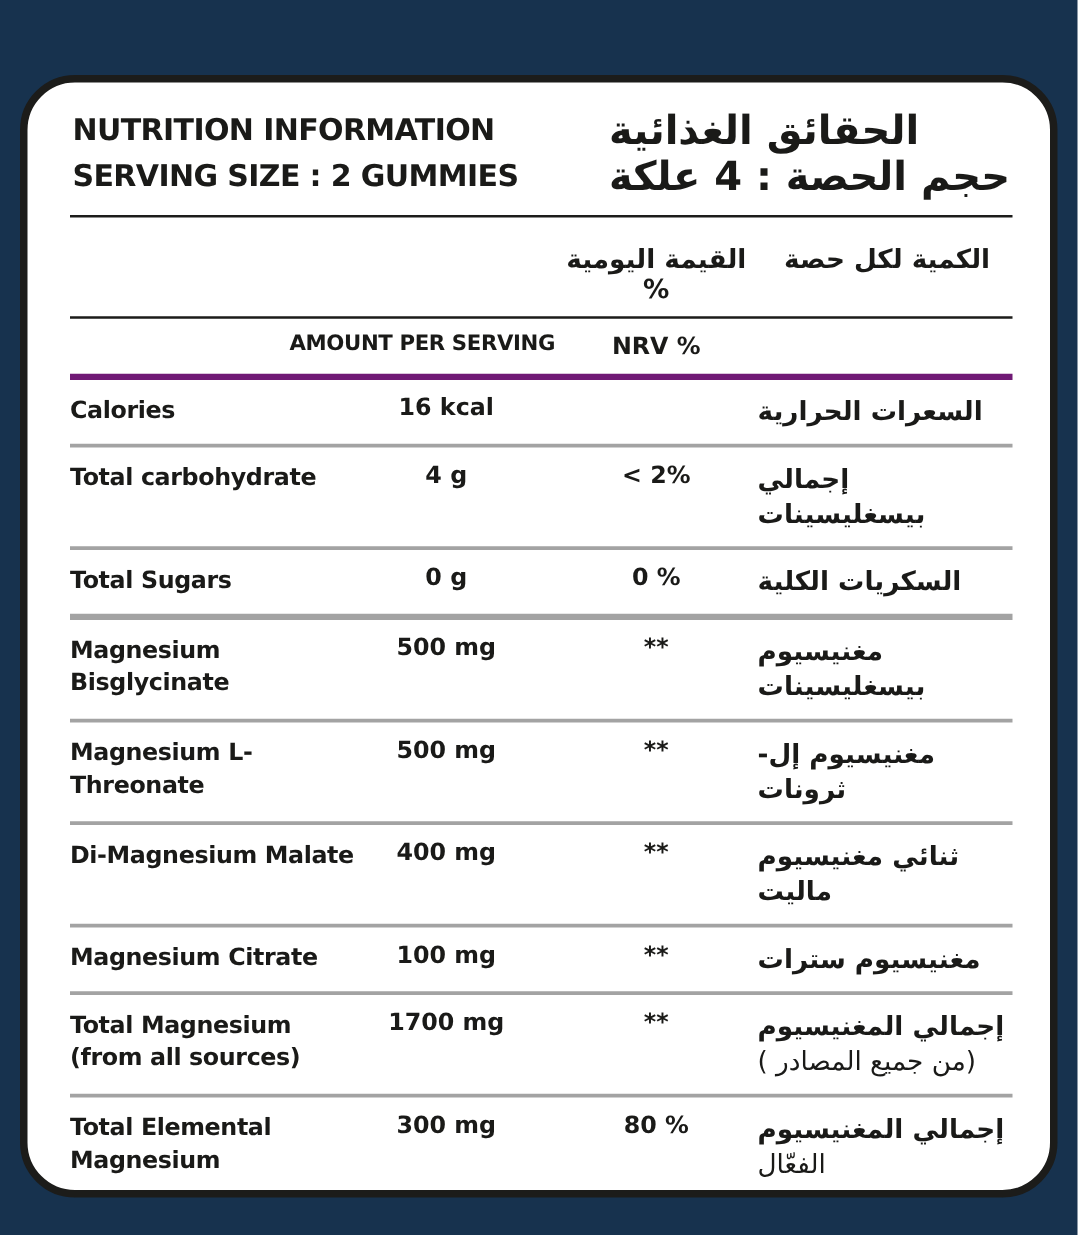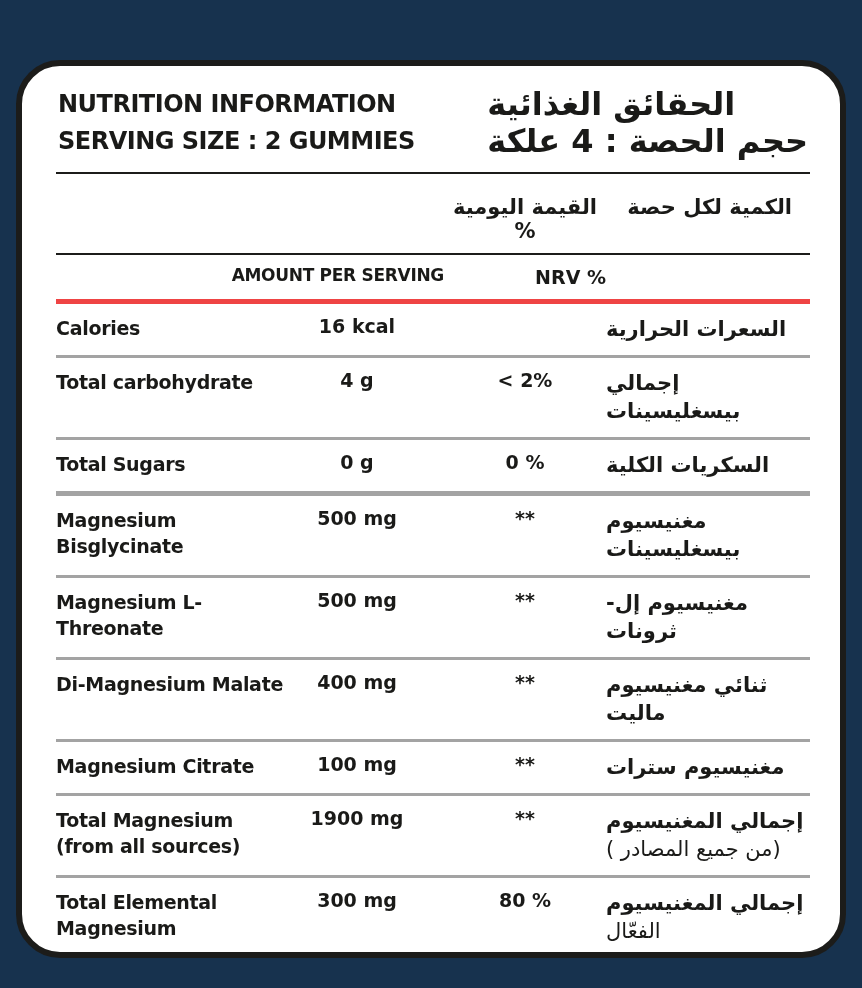--- a/index.html
+++ b/index.html
@@ -45,27 +45,27 @@
     border-bottom:2px solid #1c1c1a;
   }
   .ar-headers .nrv-ar{
     grid-column:4;text-align:center;font-weight:bold;font-size:21px;
   }
   .ar-headers .amt-ar{
     grid-column:5;text-align:right;font-weight:bold;font-size:21px;padding-right:18px;
   }
   .en-headers{
     padding:10px 0 11px 0;
-    border-bottom:5px solid #ef4444;
+    border-bottom:5px solid #701a75;
   }
   .en-headers .amt-en{
     grid-column:1 / span 3;text-align:right;font-weight:bold;font-size:17px;letter-spacing:-0.3px;
   }
   .en-headers .nrv-en{
-    grid-column:4;text-align:right;font-weight:bold;font-size:19px;padding-top:1px;
+    grid-column:4;text-align:center;font-weight:bold;font-size:19px;padding-top:1px;
   }
   
   .row{
     padding:11px 0 12px 0;
     border-bottom:3px solid #a3a3a3;
   }
   .row.strong-sep{border-bottom-width:5px;}
   .row:last-child{border-bottom:none;}
   .sub{display:block;}
 </style>
@@ -171,21 +171,21 @@
         <div class="c nrv">**</div>
         <div class="c ar" dir="rtl">
           <span class="sub">مغنيسيوم سترات</span>
         </div>
       </div>
       <div class="grid row">
         <div class="c name">
           <span class="sub">Total Magnesium</span>
           <span class="sub">(from all sources)</span>
         </div>
-        <div class="c amt">1900 mg</div>
+        <div class="c amt">1700 mg</div>
         <div class="c"></div>
         <div class="c nrv">**</div>
         <div class="c ar" dir="rtl">
           <span class="sub">إجمالي المغنيسيوم</span>
           <span class="sub ar2">(من جميع المصادر )</span>
         </div>
       </div>
       <div class="grid row">
         <div class="c name">
           <span class="sub">Total Elemental</span>

